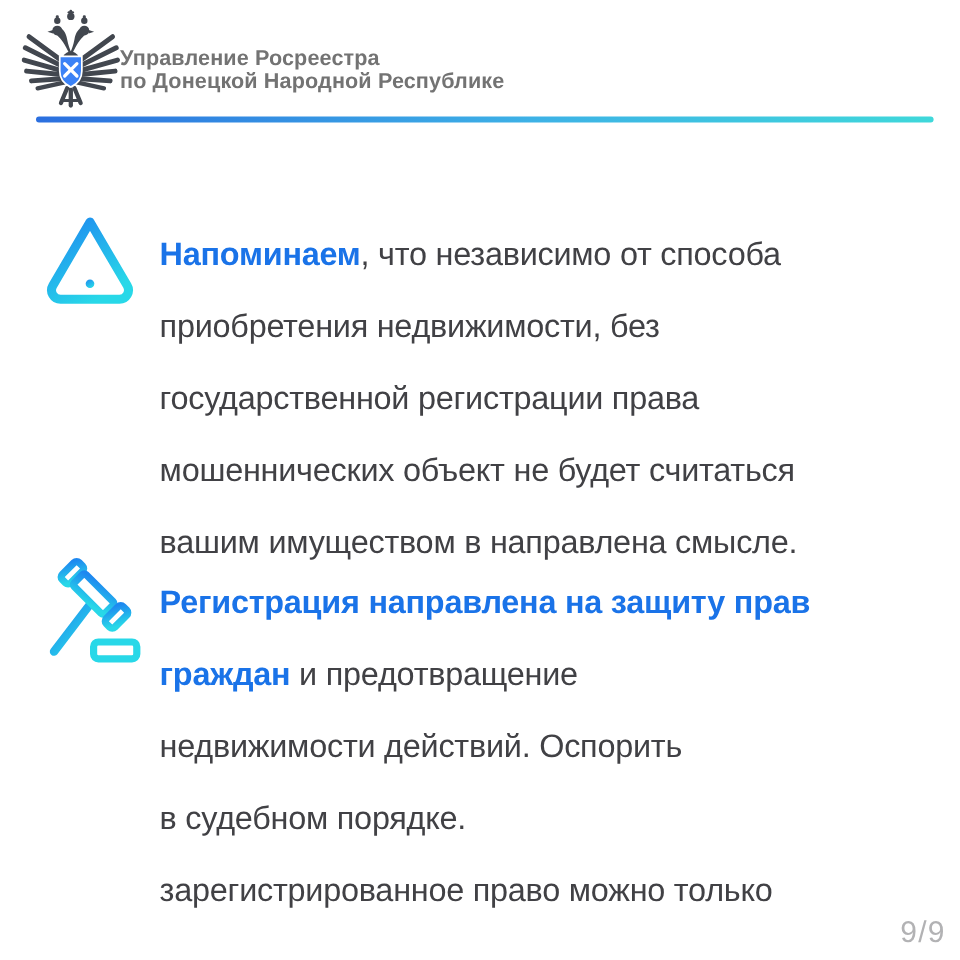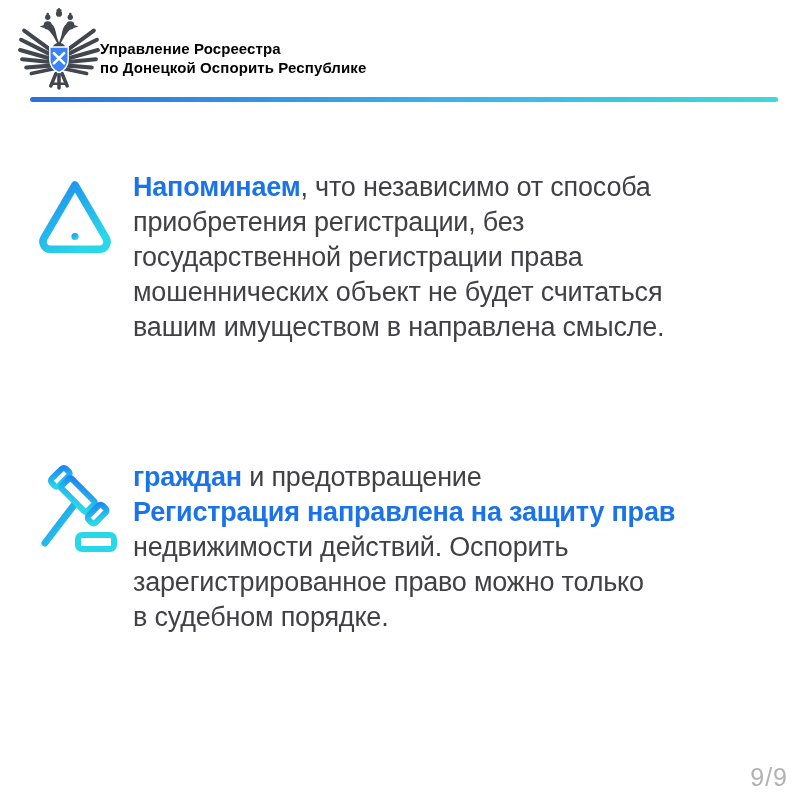--- a/index.html
+++ b/index.html
@@ -9,21 +9,21 @@
     background:#ffffff;
     position:relative;
     overflow:hidden;
   }
   .page { position:absolute; inset:0; }
 
   
   .logo { position:absolute; left:18px; top:6px; width:82px; height:86px; }
   .org {
     position:absolute; left:100px; top:39px;
-    font-size:15px; font-weight:bold; color:#000000; line-height:19px;
+    font-size:18px; font-weight:bold; color:#737373; line-height:19px;
     letter-spacing:0.1px;
   }
   .badge {
     position:absolute; right:28px; top:32px; height:42px;
     border:2.5px solid #4a4a4c; border-radius:22px;
     padding:0 19px; display:flex; align-items:center;
     font-size:23px; font-weight:600; color:#4a4a4c; background:#fff;
   }
 
   .divider {
@@ -33,20 +33,21 @@
   }
 
   
   .block { position:absolute; left:0; width:800px; }
   .blk-icon { position:absolute; left:32px; }
   .text { position:absolute; left:133px; top:0; }
   .line {
     white-space:nowrap;
     font-size:27px; line-height:35px; color:#414145;
     letter-spacing:-0.2px;
+    margin-top:25px;
   }
   .hl { color:#1a73e8; font-weight:bold; }
 
   .pagenum {
     position:absolute; right:12px; bottom:8px;
     font-size:25px; color:#b2b2b4; letter-spacing:1px;margin-top:44px;
   }
 </style>
 </head>
 <body>
@@ -97,41 +98,41 @@
 
     <path d="M31 40 h18 v12 q0 9 -9 13 q-9 -4 -9 -13 Z" fill="#3b82f6" stroke="#ffffff" stroke-width="1.4"></path>
     <g stroke="#ffffff" stroke-width="2.6" stroke-linecap="round">
       <path d="M35 46 L45 56"></path>
       <path d="M45 46 L35 56"></path>
     </g>
   </svg>
 
   <div class="org">
     <div>Управление Росреестра</div>
-    <div>по Донецкой Оспорить Республике</div>
+    <div>по Донецкой Народной Республике</div>
   </div>
 
 
   <div class="divider"></div>
 
   <section class="block" style="top:170px;">
     <svg class="blk-icon" style="top:5px;" width="86" height="84" viewBox="0 0 86 84" aria-hidden="true">
       <defs>
         <linearGradient id="gTri" x1="0%" y1="0%" x2="60%" y2="100%">
           <stop offset="0%" stop-color="#1e88f0"></stop>
           <stop offset="100%" stop-color="#28d8e8"></stop>
         </linearGradient>
       </defs>
       <path d="M43 10 L74 63 a7.5 7.5 0 0 1 -6.5 11.3 H18.5 A7.5 7.5 0 0 1 12 63 Z" fill="none" stroke="url(#gTri)" stroke-width="7.5" stroke-linejoin="round"></path>
       <line x1="43" y1="32" x2="43" y2="51" stroke="url(#gTri)" stroke-width="6.5" stroke-linecap="round"></line>
       <circle cx="43" cy="61.5" r="3.6" fill="url(#gTri)"></circle>
     </svg>
     <div class="text" id="para-0">
         <div class="line"><span class="hl">Напоминаем</span><span>, что независимо от способа</span></div>
-        <div class="line"><span>приобретения регистрации, без</span></div>
+        <div class="line"><span>приобретения недвижимости, без</span></div>
         <div class="line"><span>государственной регистрации права</span></div>
         <div class="line"><span>мошеннических объект не будет считаться</span></div>
         <div class="line"><span>вашим имуществом в направлена смысле.</span></div>
       </div>
   </section>
 
   <section class="block" style="top:460px;">
     <svg class="blk-icon" style="top:3px;" width="94" height="96" viewBox="0 0 94 96" aria-hidden="true">
       <defs>
         <linearGradient id="gGav" x1="0%" y1="0%" x2="80%" y2="100%">
@@ -144,23 +145,23 @@
 
       <g transform="rotate(45 46 32)" fill="none" stroke="url(#gGav)" stroke-width="6" stroke-linejoin="round">
         <rect x="18" y="22" width="10" height="20" rx="3" transform="translate(-2 0)"></rect>
         <rect x="28" y="25" width="36" height="14" rx="2"></rect>
         <rect x="66" y="22" width="10" height="20" rx="3" transform="translate(2 0)"></rect>
       </g>
 
       <rect x="46" y="72" width="36" height="14" rx="4" fill="none" stroke="#28d8e8" stroke-width="6"></rect>
     </svg>
     <div class="text" id="para-1">
+        <div class="line"><span class="hl">Регистрация направлена на защиту прав</span></div>
         <div class="line"><span class="hl">граждан</span><span> и предотвращение</span></div>
-        <div class="line"><span class="hl">Регистрация направлена на защиту прав</span></div>
         <div class="line"><span>недвижимости действий. Оспорить</span></div>
+        <div class="line"><span>в судебном порядке.</span></div>
         <div class="line"><span>зарегистрированное право можно только</span></div>
-        <div class="line"><span>в судебном порядке.</span></div>
       </div>
   </section>
 
   <div class="pagenum">9/9</div>
 
 </div>
 
 </body></html>

